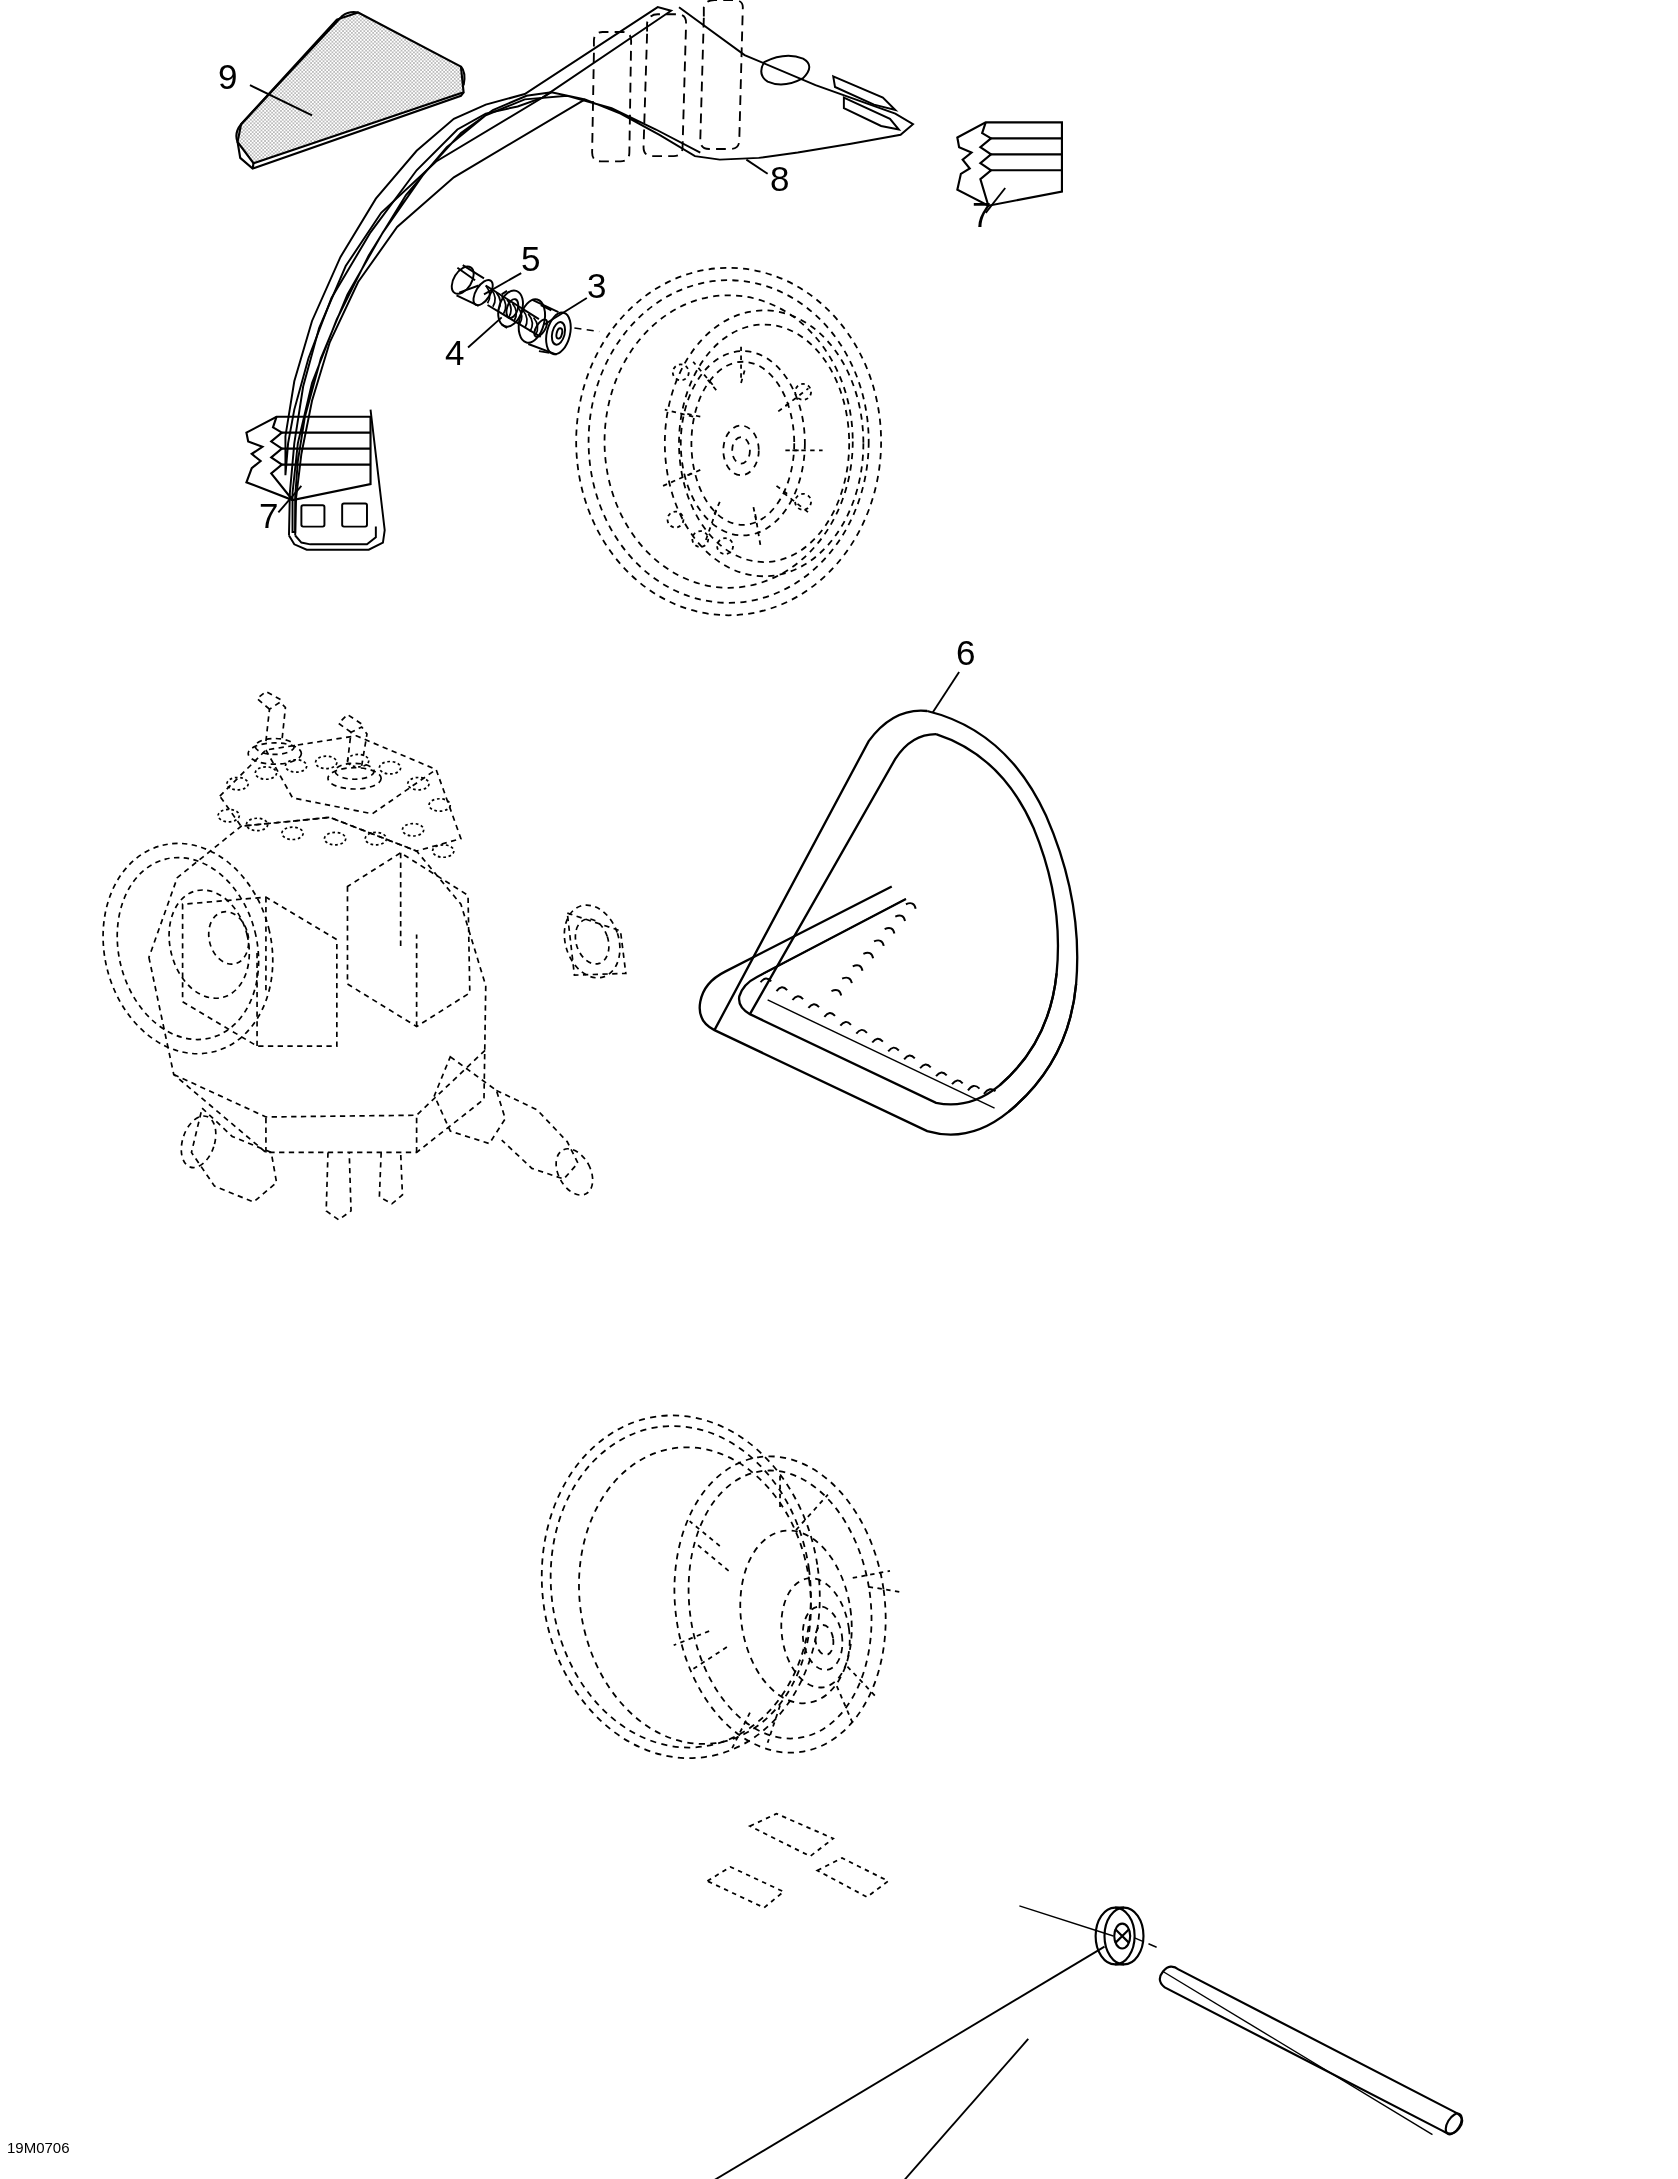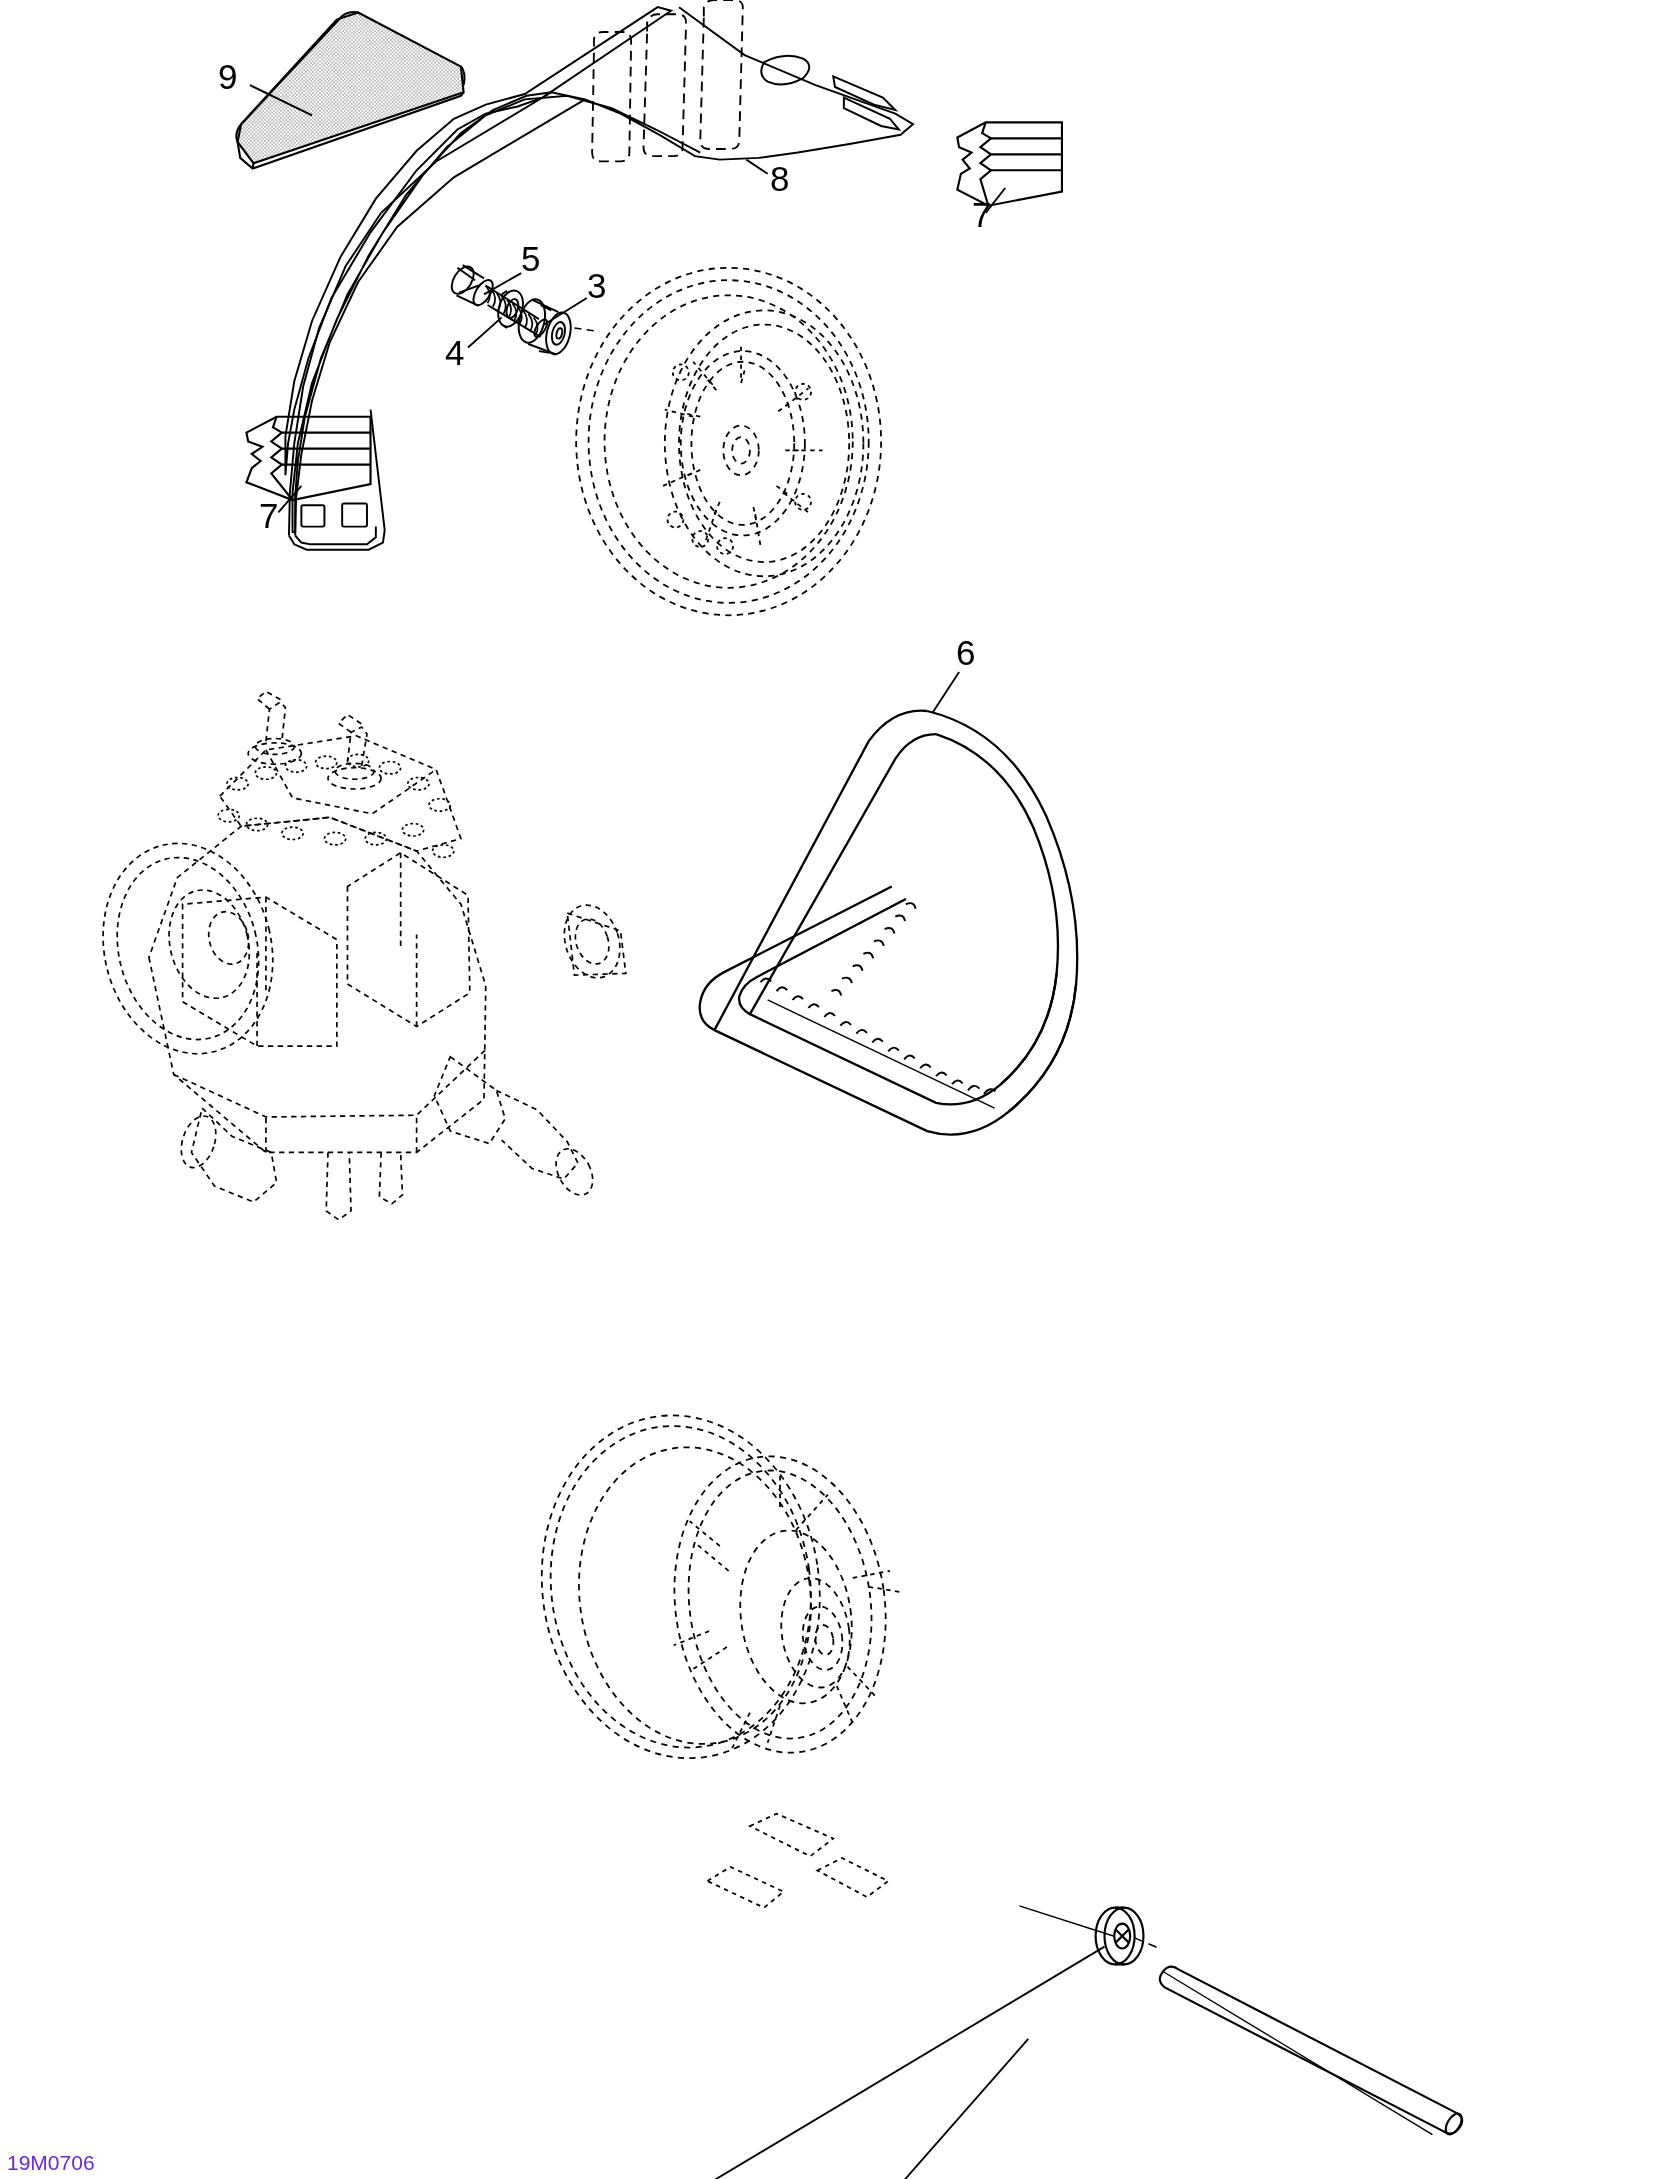--- a/index.html
+++ b/index.html
@@ -2,22 +2,22 @@
 <html style="font-size:14px"><head>
 <meta charset="utf-8">
 <style>
   html,body{margin:0;padding:0;background:#ffffff;}
   body{width:1678px;height:2179px;position:relative;overflow:hidden;
        font-family:"Liberation Sans", sans-serif;color:#000;}
   #sheet{position:absolute;inset:0;width:1678px;height:2179px;}
   svg{position:absolute;left:0;top:0;width:1678px;height:2179px;display:block;}
   .callout{position:absolute;font-size:35px;font-weight:400;line-height:1;
            font-family:"Liberation Sans", sans-serif;color:#000;white-space:nowrap;}
-  .sheetcode{position:absolute;left:7px;top:2139px;font-size:21px;
-             font-family:"Liberation Sans", sans-serif;color:#6d28d9;white-space:nowrap;margin-top:12px;}
+  .sheetcode{position:absolute;left:7px;top:2139px;font-size:15px;
+             font-family:"Liberation Sans", sans-serif;color:#000000;white-space:nowrap;}
 </style>
 </head>
 <body>
 
 <div id="sheet">
 
 <svg viewBox="0 0 1893 2458" xmlns="http://www.w3.org/2000/svg">
   <defs>
     <pattern id="stip" width="4" height="4" patternUnits="userSpaceOnUse">
       <rect width="4" height="4" fill="#ffffff"></rect>

